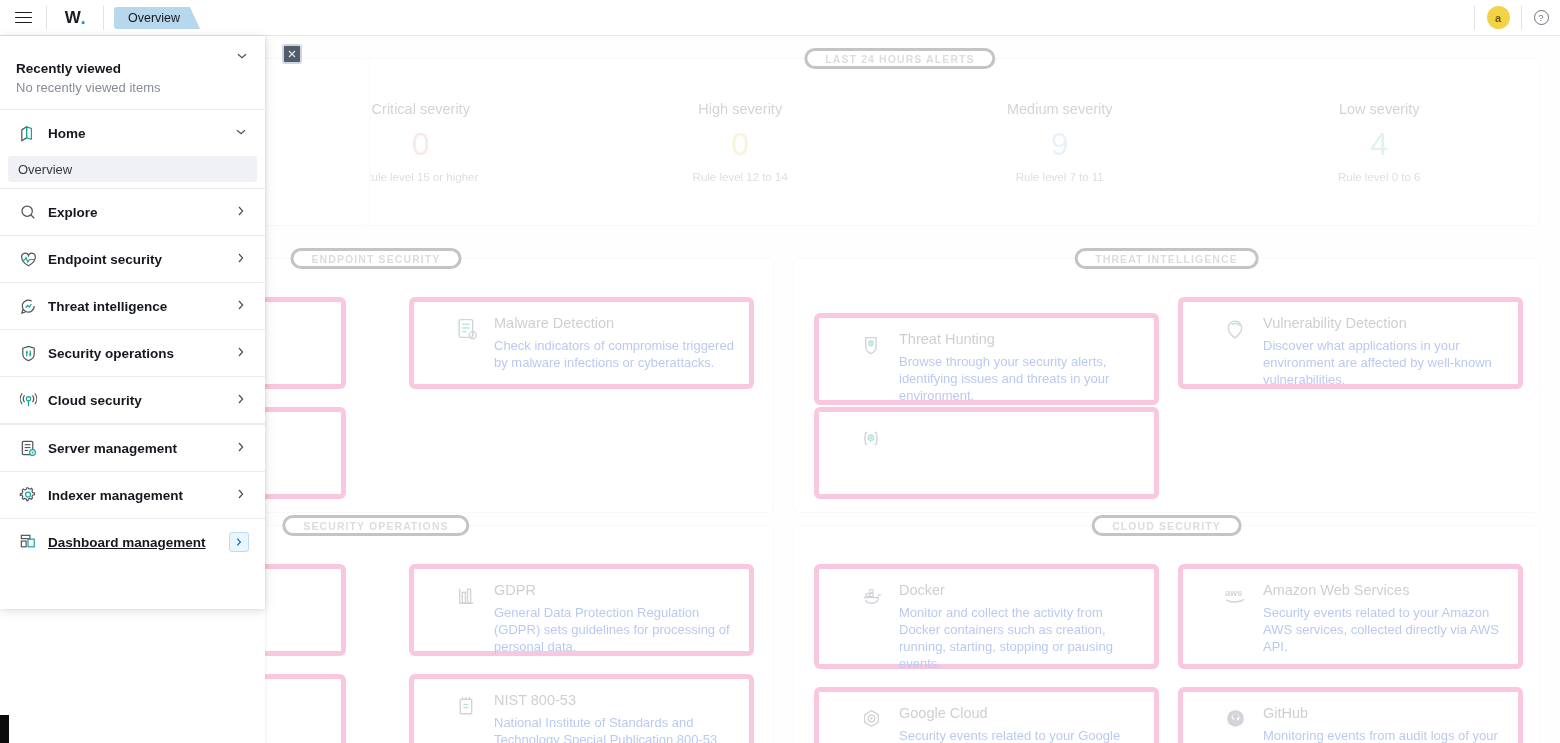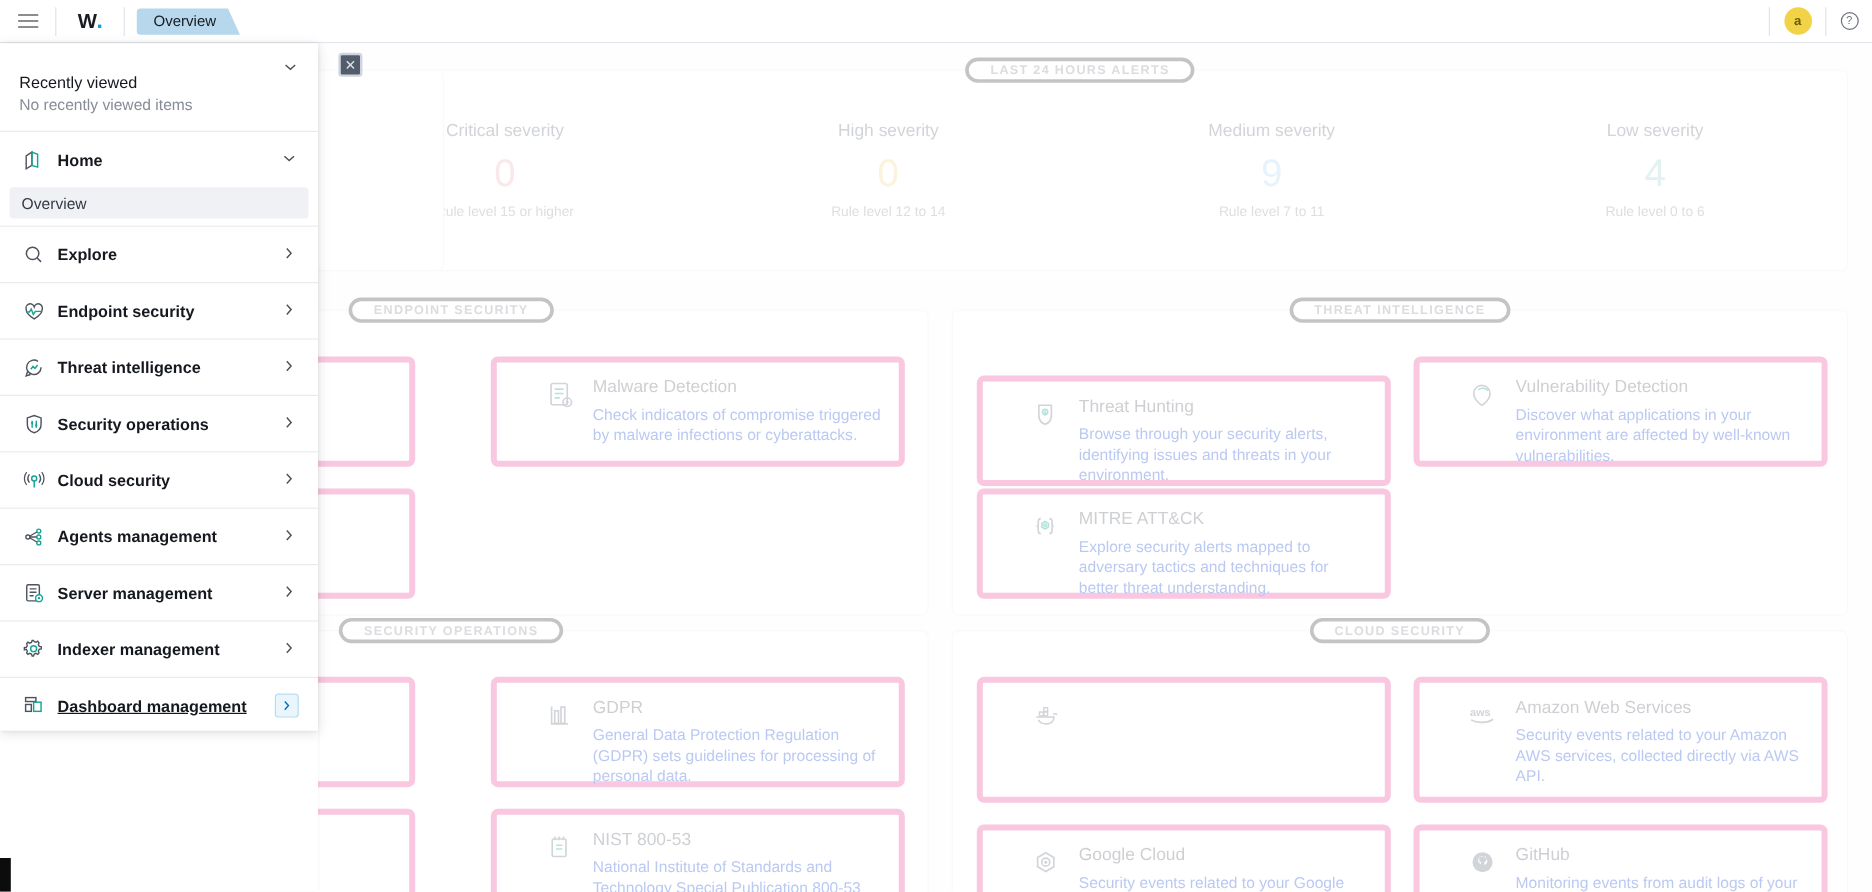--- a/index.html
+++ b/index.html
@@ -167,21 +167,21 @@
     box-shadow: 1px 0 3px rgba(0,0,0,0.06);
     z-index: 49;
   }
 
   .sb-head {
     height: 44px;
     display: flex; align-items: center;
     padding: 0 16px;
     cursor: pointer;
   }
-  .sb-head-title { font-size: 13.5px; font-weight: normal; color: #15181e; margin-top: 20px; }
+  .sb-head-title { font-size: 13.5px; font-weight: bold; color: #15181e; margin-top: 20px; }
   .sb-empty {
     padding: 0 16px 14px 16px;
     font-size: 13px; color: #878d96;
   }
   .sb-divider { height: 1px; background: #e9ebef; margin: 0; }
 
   .sb-item {
     height: 46px;
     display: flex; align-items: center;
     padding: 0 16px 0 18px;
@@ -350,24 +350,20 @@
 
     <div class="card" style="left:20px; top:148px; width:345px; height:92px;">
       <div class="card-icon">
         <svg width="25" height="25" viewBox="0 0 24 24" fill="none">
           <path d="M7 5c-1.5 0-2 1-2 2.5v2c0 1-.6 1.5-1.3 1.5.7 0 1.3.5 1.3 1.5v2C5 16 5.5 17 7 17" stroke="#6b7280" stroke-width="1.3"></path>
           <path d="M14 5c1.5 0 2 1 2 2.5v2c0 1 .6 1.5 1.3 1.5-.7 0-1.3.5-1.3 1.5v2c0 1.5-.5 2.5-2 2.5" stroke="#6b7280" stroke-width="1.3"></path>
           <path d="M10.5 7.3l2.6 1.5v3l-2.6 1.5-2.6-1.5v-3z" stroke="#12a594" stroke-width="1.3"></path>
           <circle cx="10.5" cy="10.3" r="1.1" stroke="#12a594" stroke-width="1.2"></circle>
         </svg>
       </div>
-      <div class="card-body">
-        <div class="card-title">MITRE ATT&amp;CK</div>
-        <div class="card-desc">Explore security alerts mapped to adversary tactics and techniques for better threat understanding.</div>
-      </div>
     </div>
   </div>
 
   <div class="panel" style="left:-22px; top:489px; width:796px; height:255px;">
     <div class="panel-pill" style="left:50%; transform:translateX(-50%);">SECURITY OPERATIONS</div>
 
     <div class="card" style="left:22px; top:38px; width:345px; height:92px;">
       <div class="card-body">
         <div class="card-desc" style="margin-top:30px;">ies that process,</div>
         <div class="card-desc">older data.</div>
@@ -419,20 +415,24 @@
     <div class="card" style="left:20px; top:38px; width:345px; height:105px;">
       <div class="card-icon">
         <svg width="25" height="25" viewBox="0 0 24 24" fill="none">
           <rect x="6" y="9" width="3" height="3" stroke="#6b7280" stroke-width="1.1"></rect>
           <rect x="9.5" y="9" width="3" height="3" stroke="#6b7280" stroke-width="1.1"></rect>
           <rect x="9.5" y="5.5" width="3" height="3" stroke="#6b7280" stroke-width="1.1"></rect>
           <path d="M3.5 13h14c0 3.5-2.5 5.5-6 5.5-3 0-5.5-1.2-6.4-3.3" stroke="#6b7280" stroke-width="1.3"></path>
           <path d="M17 11c1-1 2.5-.6 3 .3" stroke="#6b7280" stroke-width="1.2"></path>
         </svg>
       </div>
+      <div class="card-body">
+        <div class="card-title">Docker</div>
+        <div class="card-desc">Monitor and collect the activity from Docker containers such as creation, running, starting, stopping or pausing events.</div>
+      </div>
     </div>
 
     <div class="card" style="left:384px; top:38px; width:345px; height:105px;">
       <div class="card-icon">
         <svg width="27" height="25" viewBox="0 0 28 24">
           <text x="2" y="12" font-family="Liberation Sans, sans-serif" font-size="9.5" font-weight="bold" fill="#6b7280">aws</text>
           <path d="M3 15.5c5 3 14 3 19-0.5" stroke="#6b7280" stroke-width="1.4" fill="none"></path>
         </svg>
       </div>
       <div class="card-body">
@@ -587,37 +587,20 @@
     </div>
     <div class="sb-item-label">Cloud security</div>
     <div class="chev">
       <svg width="14" height="14" viewBox="0 0 14 14" fill="none">
           <path d="M5 3l3.6 4-3.6 4" stroke="#4a5159" stroke-width="1.2"></path>
         </svg>
     </div>
   </div>
   <div class="sb-divider"></div>
 
-  <div class="sb-item">
-    <div class="sb-item-icon">
-      <svg width="21" height="21" viewBox="0 0 22 22" fill="none">
-        <circle cx="5.5" cy="11" r="1.8" stroke="#4d545d" stroke-width="1.25"></circle>
-        <circle cx="15" cy="5.8" r="1.7" stroke="#12a594" stroke-width="1.25"></circle>
-        <circle cx="15" cy="11" r="1.7" stroke="#12a594" stroke-width="1.25"></circle>
-        <circle cx="15" cy="16.2" r="1.7" stroke="#12a594" stroke-width="1.25"></circle>
-        <path d="M7.3 10.2L13.3 6.6M7.3 11h6M7.3 11.8l6 3.6" stroke="#4d545d" stroke-width="1.1"></path>
-      </svg>
-    </div>
-    <div class="sb-item-label">Agents management</div>
-    <div class="chev">
-      <svg width="14" height="14" viewBox="0 0 14 14" fill="none">
-          <path d="M5 3l3.6 4-3.6 4" stroke="#4a5159" stroke-width="1.2"></path>
-        </svg>
-    </div>
-  </div>
   <div class="sb-divider"></div>
 
   <div class="sb-item">
     <div class="sb-item-icon">
       <svg width="21" height="21" viewBox="0 0 22 22" fill="none">
         <rect x="4.5" y="3.5" width="11" height="14" rx="1.2" stroke="#4d545d" stroke-width="1.25"></rect>
         <line x1="7" y1="7" x2="13" y2="7" stroke="#4d545d" stroke-width="1.2"></line>
         <line x1="7" y1="10" x2="13" y2="10" stroke="#4d545d" stroke-width="1.2"></line>
         <line x1="7" y1="13" x2="10.5" y2="13" stroke="#4d545d" stroke-width="1.2"></line>
         <circle cx="15.2" cy="15.2" r="3" fill="#fff" stroke="#12a594" stroke-width="1.25"></circle>

